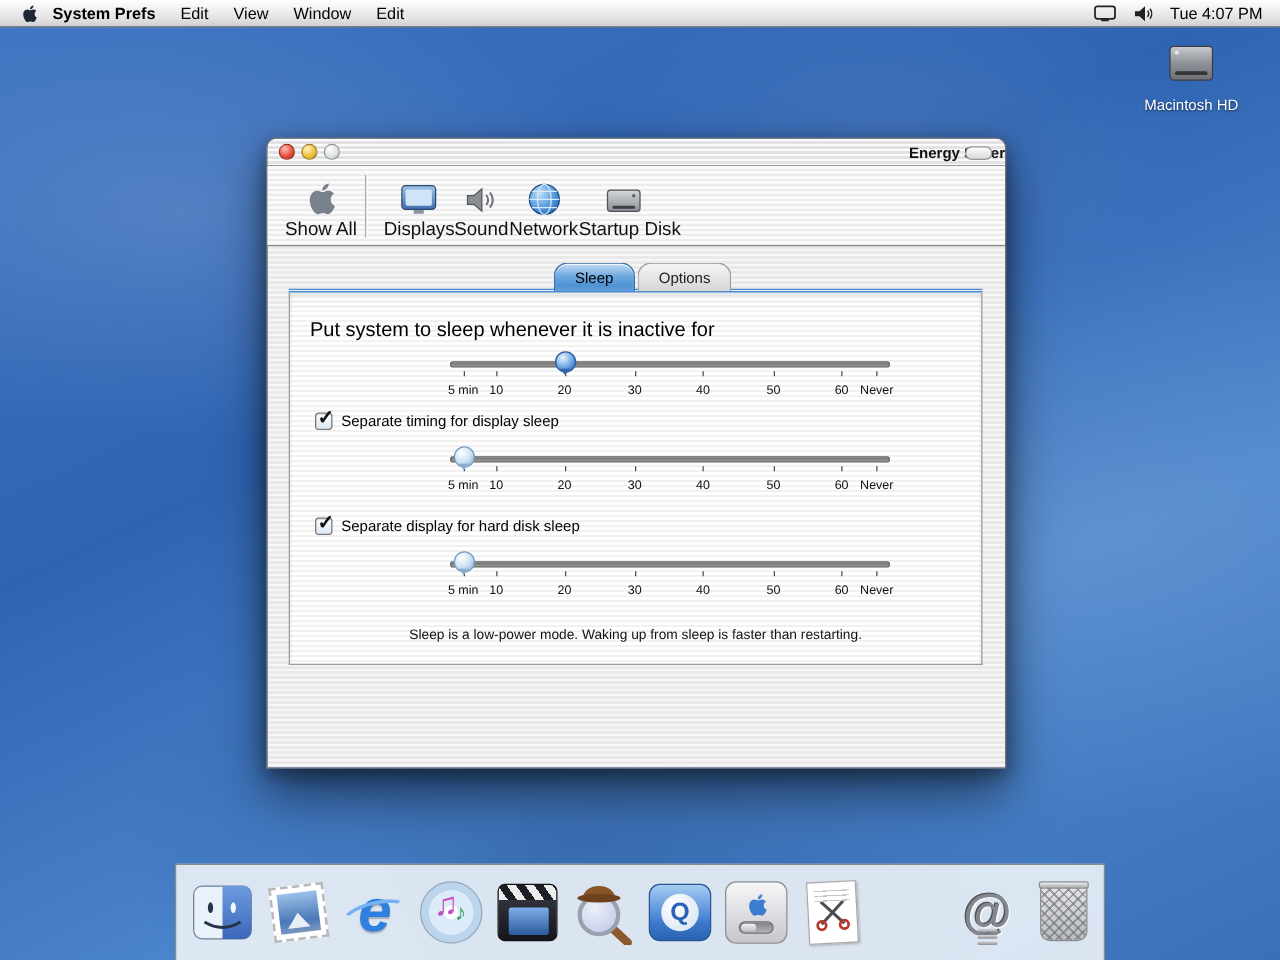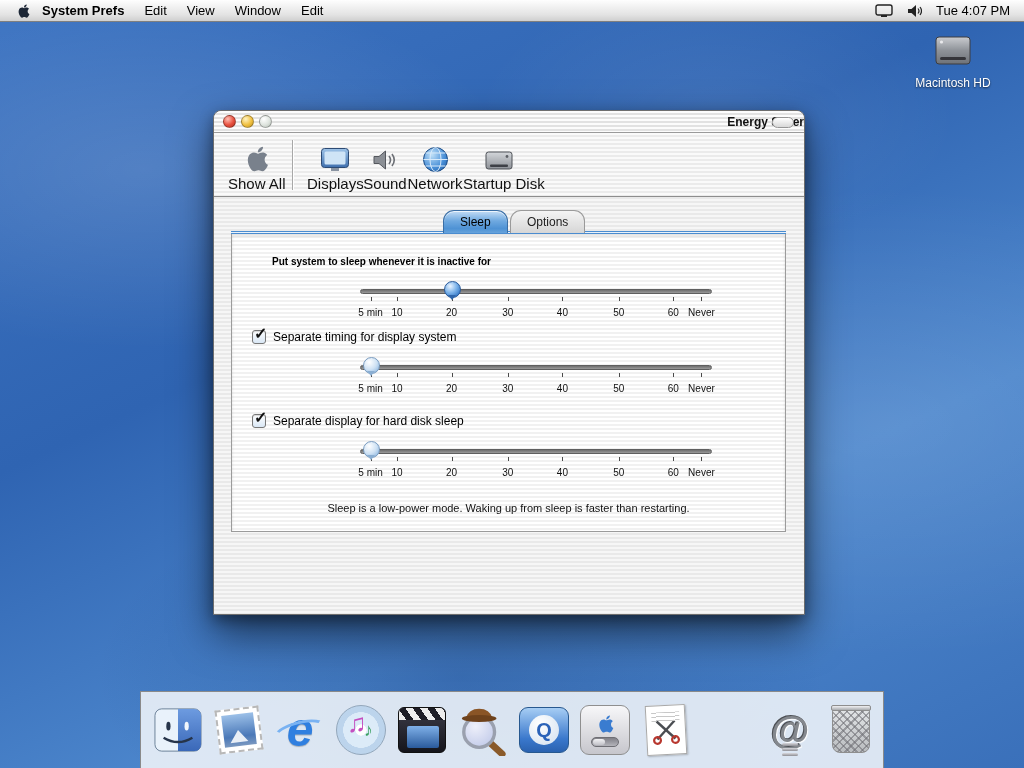--- a/index.html
+++ b/index.html
@@ -92,21 +92,21 @@
     background:linear-gradient(to bottom, #4a8cd0 0 1px, #eaf2fa 1px 2px, #4a8cd0 2px 3px);
   }
 
   
   #content {
     position:absolute; top:123px; left:17px; right:18px; height:298px; z-index:3;
     border:1px solid #9b9b9b; border-top:none;
     background:repeating-linear-gradient(to bottom, #ffffff 0 2px, #f1f1f1 2px 4px);
     box-shadow:inset 0 2px 3px rgba(0,0,0,0.12);
   }
-  .prompt { position:absolute; left:40px; top:22px; font-size:10px; color:#000;font-weight:bold; }
+  .prompt { position:absolute; left:16px; top:22px; font-size:16px; color:#000; }
 
   .slider-row { position:absolute; left:128px; width:352px; height:42px; }
   .track {
     position:absolute; top:6px; left:0; width:352px; height:5px; border-radius:3px;
     background:linear-gradient(#6e6e6e, #9a9a9a); border:1px solid #5f5f5f;
   }
   .ticks { position:absolute; left:0; width:352px; top:0; height:33px; }
   .tick { position:absolute; top:14px; width:1px; height:4px; background:#4a4a4a; }
   .tick-label {
     position:absolute; top:24px; transform:translateX(-50%);
@@ -373,21 +373,21 @@
           <span class="tick-label" style="left:73.5%">50</span>
           <span class="tick-label" style="left:89%">60</span>
           <span class="tick-label" style="left:97%">Never</span>
         </div>
     </div>
 
     <div class="check-row" style="top:96px;">
       <span class="checkbox">
         <span class="mark">✓</span>
       </span>
-      <span class="check-label">Separate timing for display system</span>
+      <span class="check-label">Separate timing for display sleep</span>
     </div>
 
     <div class="slider-row" style="top:125px;">
       <div class="track"></div>
       <div class="ticks">
           <span class="tick" style="left:3%"></span>
           <span class="tick" style="left:10.5%"></span>
           <span class="tick" style="left:26%"></span>
           <span class="tick" style="left:42%"></span>
           <span class="tick" style="left:57.5%"></span>

